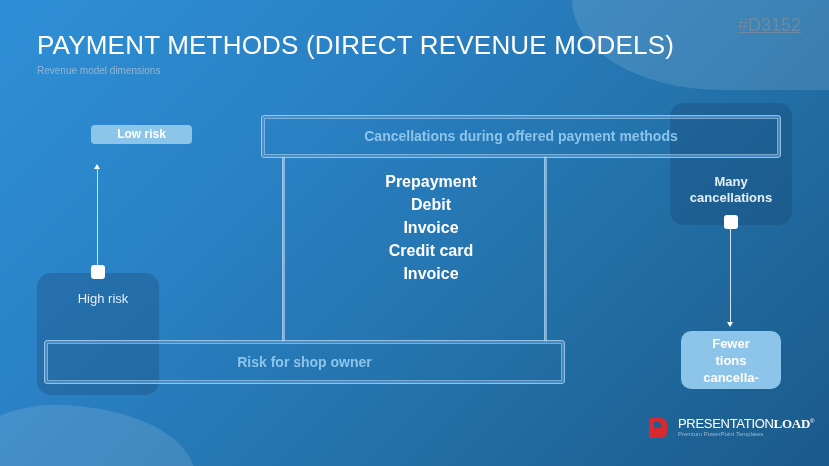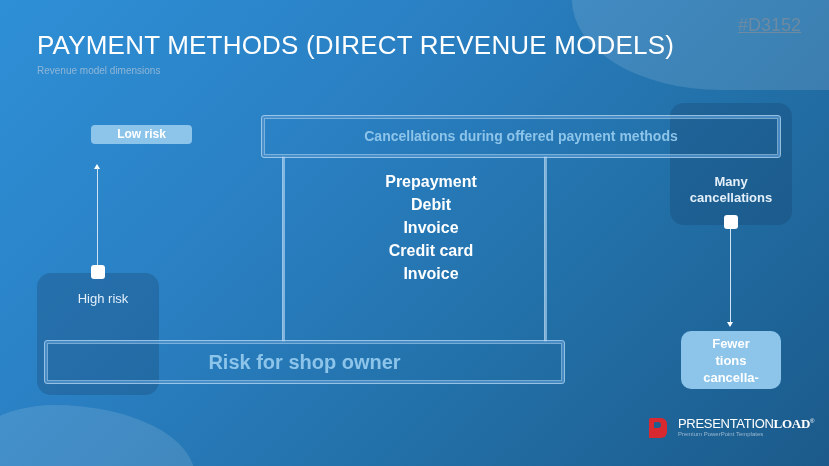--- a/index.html
+++ b/index.html
@@ -88,21 +88,21 @@
   <div class="shade" style="left:37px;top:273px;width:122px;height:122px;"></div>
   <div class="shade" style="left:670px;top:103px;width:122px;height:122px;"></div>
 
   <div class="vline" style="left:282px;top:156px;height:186px;"></div>
   <div class="vline" style="left:544px;top:156px;height:186px;"></div>
 
   <div class="frame" style="left:261px;top:115px;width:518px;height:41px;line-height:41px;font-size:14px;">
     <span>Cancellations during offered payment methods</span>
   </div>
 
-  <div class="frame" style="left:44px;top:340px;width:519px;height:42px;line-height:42px;font-size:20px;">
+  <div class="frame" style="left:44px;top:340px;width:519px;height:42px;line-height:42px;font-size:14px;">
     <span>Risk for shop owner</span>
   </div>
 
   <div class="methods">
     <div>Prepayment</div>
     <div>Debit</div>
     <div>Invoice</div>
     <div>Credit card</div>
     <div>Invoice</div>
   </div>

